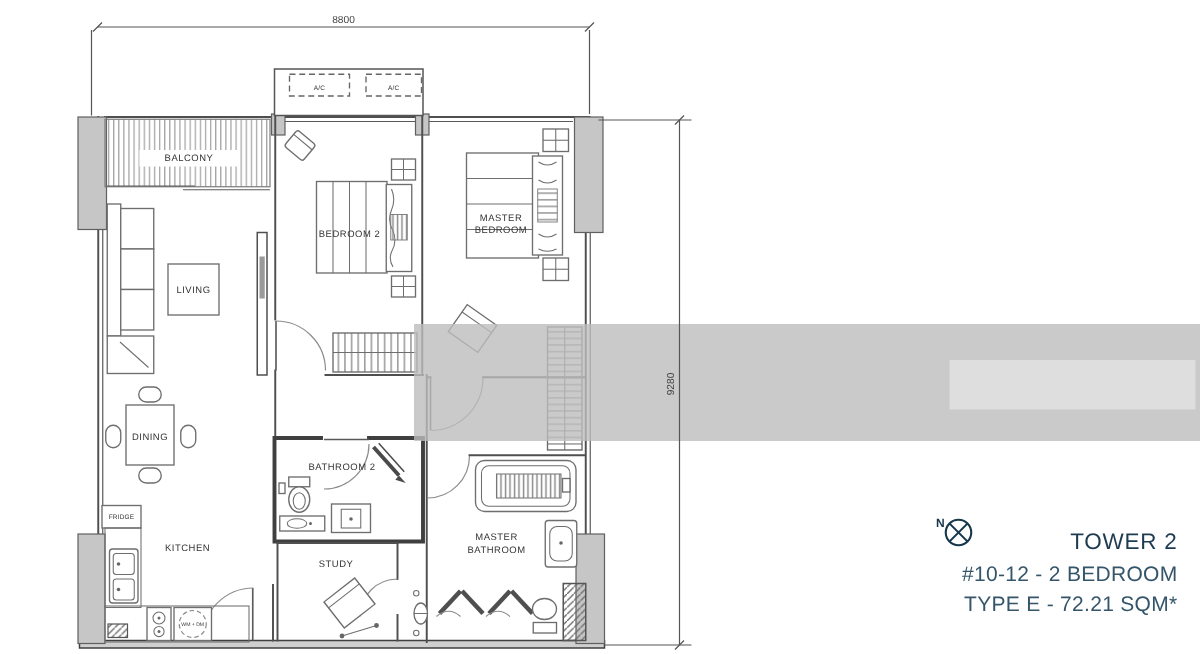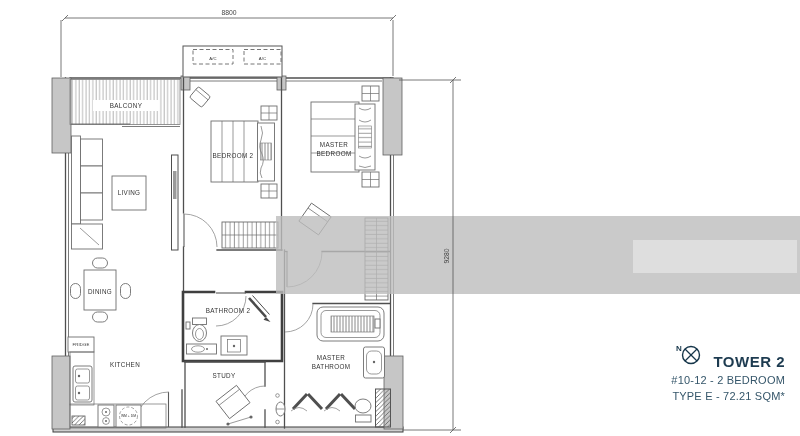--- a/index.html
+++ b/index.html
@@ -17,22 +17,22 @@
   .leaf{stroke:#5a5a5a;stroke-width:1.1;fill:none;}
   .lbl{font-family:"Liberation Sans",sans-serif;font-size:6.3px;letter-spacing:.35px;
        fill:#333;text-anchor:middle;}
   .lbl-sm{font-size:4.3px;letter-spacing:.15px;}
   .lbl-xs{font-size:3.4px;letter-spacing:0;}
   .dim{font-family:"Liberation Sans",sans-serif;font-size:6.8px;fill:#444;text-anchor:middle;}
   .dimline{stroke:#555;stroke-width:0.8;fill:none;}
   
   #titleblock{position:absolute;right:15px;top:341px;text-align:right;}
   #compass{display:inline-block;margin-right:-2px;}
-  .tower{font-size:15px;font-weight:bold;letter-spacing:.5px;margin-top:12px;}
-  .sub{font-size:11px;letter-spacing:.2px;margin-top:4px;}
+  .tower{font-size:15px;font-weight:normal;letter-spacing:.5px;margin-top:12px;}
+  .sub{font-size:14px;letter-spacing:.2px;margin-top:4px;margin-left:22px;}
 </style>
 </head>
 <body>
 
 <div id="stage">
 <svg viewBox="0 0 800 436" width="800" height="436">
   <defs>
     <pattern id="hatchBalcony" width="3.4" height="8" patternUnits="userSpaceOnUse">
       <line x1="1" y1="0" x2="1" y2="8" stroke="#9f9f9f" stroke-width="0.8"></line>
     </pattern>

